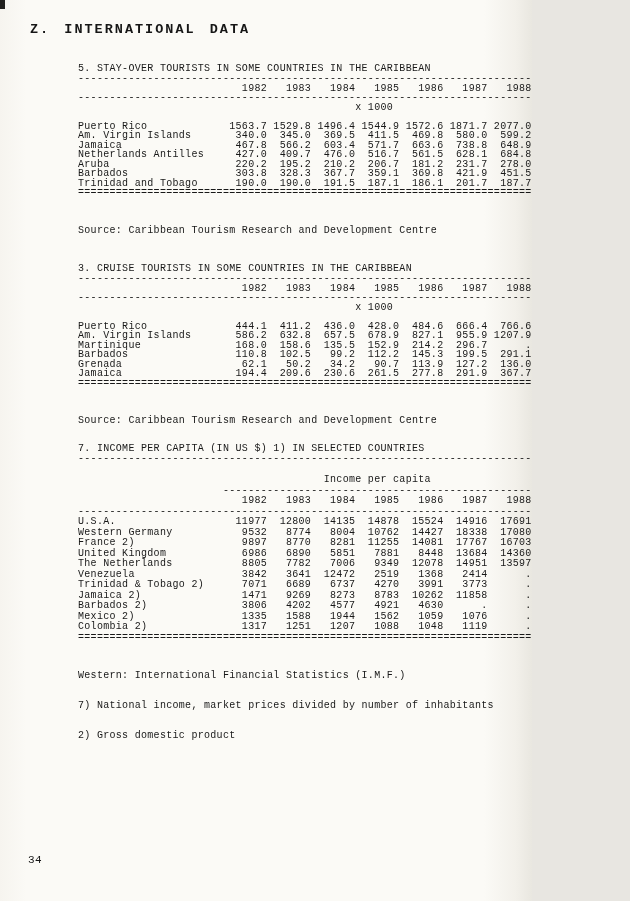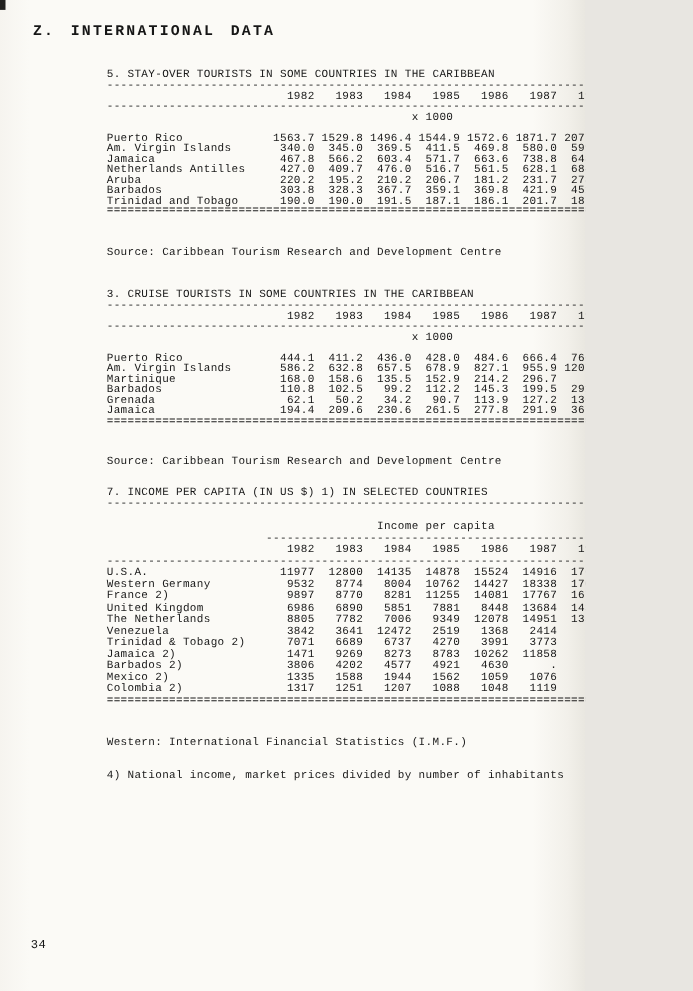--- a/index.html
+++ b/index.html
@@ -22,21 +22,21 @@
   .crease-right {
     position:absolute; top:0; bottom:0; left:596px; width:2px;
     background:rgba(60,55,45,0.05);
   }
   h1.header {
     position:absolute; left:30px; top:22px;
     font-size:13.5px; font-weight:bold;
     letter-spacing:2px; word-spacing:4px;
     color:#161616;
   }
-  .tblock { position:absolute; left:78px;margin-left:19px; }
+  .tblock { position:absolute; left:78px; }
   #b5 { top:64px; }
   #b6 { top:264px; }
   #b7 { top:444px; }
   .ttl {
     font-size:10px; line-height:10px; letter-spacing:.3px;
     white-space:pre; color:#181818;
   }
   pre.tbl {
     font-family:inherit;
     font-size:10px; line-height:9.5px; letter-spacing:.3px;
@@ -118,18 +118,19 @@
 The Netherlands           8805   7782   7006   9349  12078  14951  13597
 Venezuela                 3842   3641  12472   2519   1368   2414      .
 Trinidad &amp; Tobago 2)      7071   6689   6737   4270   3991   3773      .
 Jamaica 2)                1471   9269   8273   8783  10262  11858      .
 Barbados 2)               3806   4202   4577   4921   4630      .      .
 Mexico 2)                 1335   1588   1944   1562   1059   1076      .
 Colombia 2)               1317   1251   1207   1088   1048   1119      .
 ========================================================================</pre>
     <div class="notes">
       <div>Western: International Financial Statistics (I.M.F.)</div>
-      <div>4) National income, market prices divided by number of inhabitants</div>
+      <div>7) National income, market prices divided by number of inhabitants</div>
+      <div>2) Gross domestic product</div>
     </div>
   </section>
 
   <div class="pageno">34</div>
 </div>
 
 </body></html>

